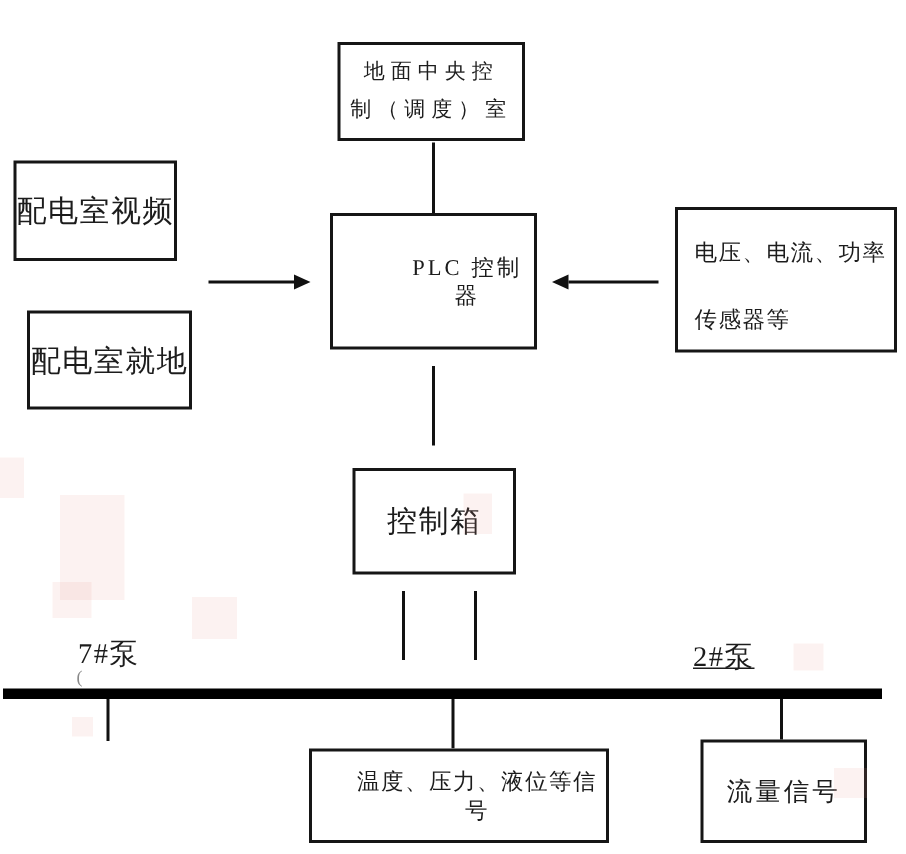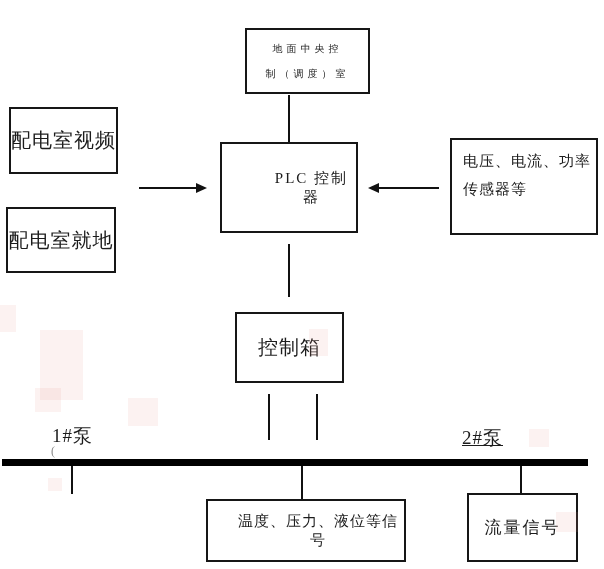--- a/index.html
+++ b/index.html
@@ -17,27 +17,27 @@
     border:2px solid #161616;
     background:#ffffff;
     display:flex;
     align-items:center;
     justify-content:center;
     text-align:center;
     white-space:pre-line;
     z-index:2;
   }
   .box .lbl{display:block;}
-  .b-room{font-size:10px;letter-spacing:4px;line-height:25px;margin-left:20px;}
+  .b-room{font-size:14px;letter-spacing:4px;line-height:25px;}
   .b-std{font-size:20px;letter-spacing:1px;}
   .b-plc{font-size:15px;letter-spacing:2px;}
   .b-sens{
     font-size:15px;letter-spacing:1px;
     align-items:flex-start;justify-content:flex-start;
-    text-align:left;line-height:28px;
+    text-align:left;line-height:45px;
     padding:7px 4px 0 11px;
   }
   .b-proc{font-size:15px;letter-spacing:1px;}
   .b-flow{font-size:17px;letter-spacing:2px;}
   .vline,.hline{position:absolute;background:#111111;z-index:1;}
   .bus{position:absolute;background:#000000;z-index:1;}
   .arrowhead{position:absolute;width:0;height:0;z-index:1;}
   .ah-right{border-top:5px solid transparent;border-bottom:5px solid transparent;border-left:11px solid #111111;}
   .ah-left{border-top:5px solid transparent;border-bottom:5px solid transparent;border-right:11px solid #111111;}
   .pump{
@@ -56,21 +56,21 @@
 <div id="canvas">
 
   <div class="box b-room" style="left:225px;top:28px;width:125px;height:66px;">
     <span class="lbl">地面中央控
 制（调度）室</span>
   </div>
 
   <div class="box b-std" style="left:9px;top:107px;width:109px;height:67px;">
     <span class="lbl">配电室视频</span>
   </div>
-  <div class="box b-std" style="left:6px;top:207px;width:110px;height:66px;">
+  <div class="box b-std" style="left:18px;top:207px;width:110px;height:66px;">
     <span class="lbl">配电室就地</span>
   </div>
 
   <div class="box b-plc" style="left:220px;top:142px;width:138px;height:91px;padding-left:45px;">
     <span class="lbl">PLC 控制器</span>
   </div>
 
   <div class="box b-sens" style="left:450px;top:138px;width:148px;height:97px;">
     <span class="lbl">电压、电流、功率
 传感器等</span>
@@ -91,21 +91,21 @@
   <div class="vline" style="left:288px;top:244px;width:2px;height:53px;"></div>
   <div class="vline" style="left:268px;top:394px;width:2px;height:46px;"></div>
   <div class="vline" style="left:316px;top:394px;width:2px;height:46px;"></div>
 
   <div class="hline" style="left:139px;top:187px;width:59px;height:2px;"></div>
   <div class="arrowhead ah-right" style="left:196px;top:183px;"></div>
 
   <div class="hline" style="left:379px;top:187px;width:60px;height:2px;"></div>
   <div class="arrowhead ah-left" style="left:368px;top:183px;"></div>
 
-  <div class="pump" style="left:52px;top:423px;">1#泵</div>
+  <div class="pump" style="left:52px;top:423px;">7#泵</div>
   <div class="pump" style="left:462px;top:425px;text-decoration:underline;">2#泵</div>
 
   <div class="bus" style="left:2px;top:459px;width:586px;height:7px;"></div>
 
   <div class="vline" style="left:71px;top:466px;width:2px;height:28px;"></div>
   <div class="vline" style="left:301px;top:466px;width:2px;height:33px;"></div>
   <div class="vline" style="left:520px;top:466px;width:2px;height:29px;"></div>
 
   <div class="artifact" style="left:0px;top:305px;width:16px;height:27px;"></div>
   <div class="artifact" style="left:40px;top:330px;width:43px;height:70px;"></div>

